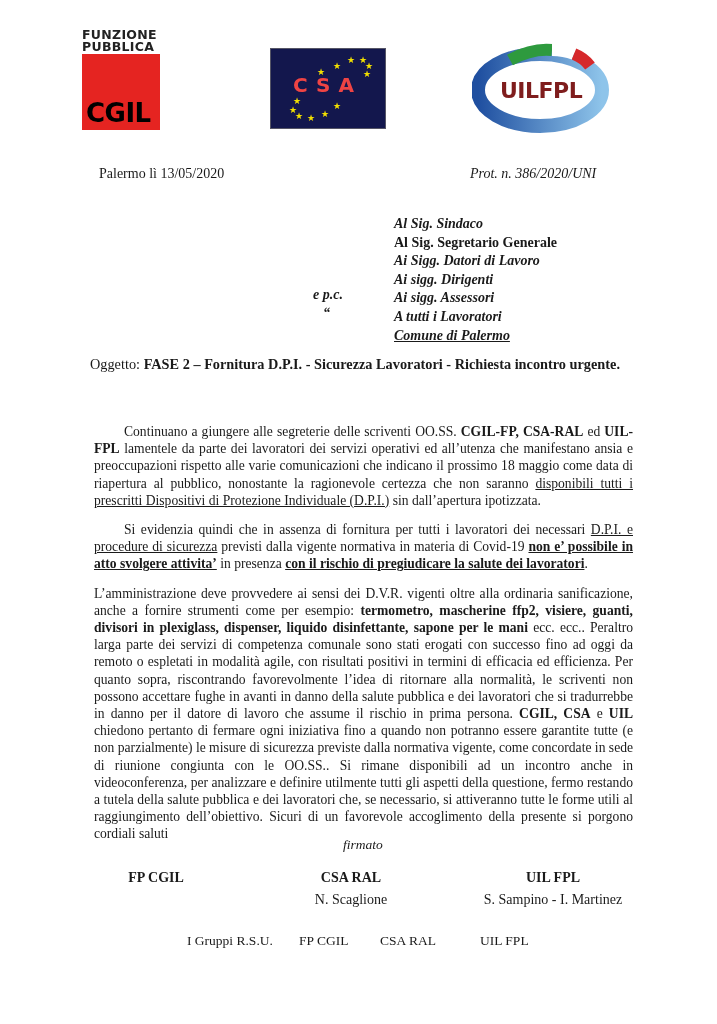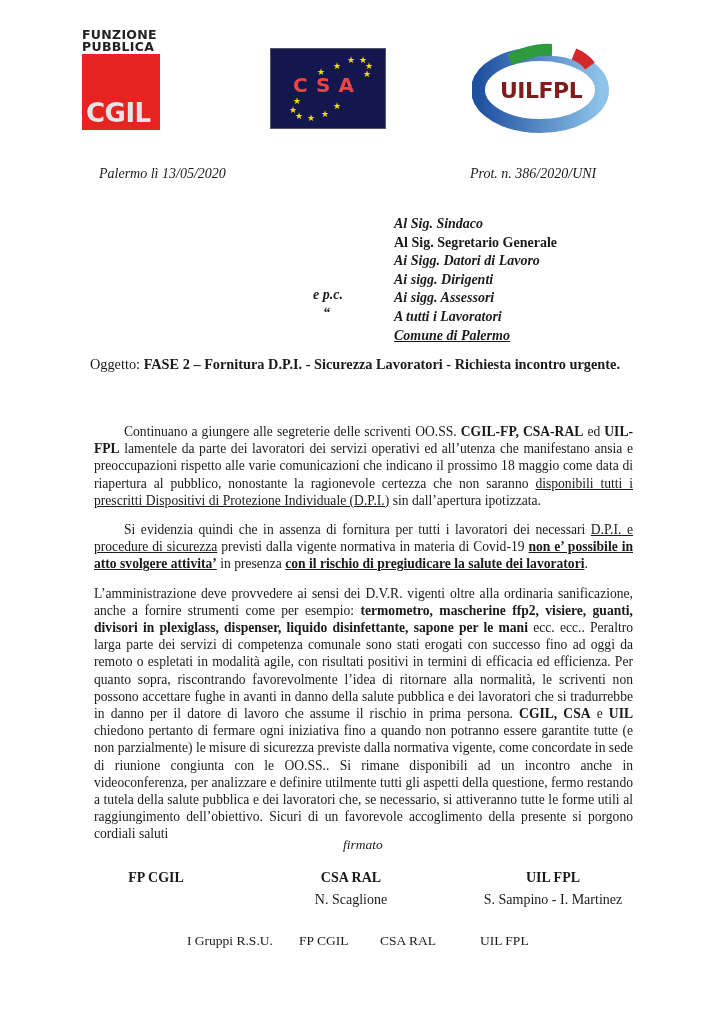--- a/index.html
+++ b/index.html
@@ -4,34 +4,34 @@
   <style>
     html, body { margin: 0; padding: 0; background: #ffffff; }
     body { width: 717px; height: 1024px; position: relative; overflow: hidden;
            font-family: "Liberation Serif", "DejaVu Serif", serif; color: #1a1a1a; }
     .abs { position: absolute; }
 
     
     .cgil-top { left: 82px; top: 29px; width: 78px; font-family: "DejaVu Sans", sans-serif;
                 font-weight: bold; font-size: 12.5px; line-height: 12px; color: #222; letter-spacing: 0.3px; }
     .cgil-box { left: 82px; top: 54px; width: 78px; height: 76px; background: #e52421; }
-    .cgil-box span { position: absolute; left: 4px; bottom: 2px; color: #e5e5e5; font-family: "DejaVu Sans", sans-serif;
+    .cgil-box span { position: absolute; left: 4px; bottom: 2px; color: #000000; font-family: "DejaVu Sans", sans-serif;
                      font-weight: bold; font-size: 26px; letter-spacing: -0.5px; }
 
     .csa-box { left: 270px; top: 48px; width: 114px; height: 79px; background: #13174d; border: 1px solid #556; }
     .csa-box .csa-text { position: absolute; left: 22px; top: 24px; color: #ef4444; font-family: "DejaVu Sans", sans-serif;
                          font-weight: bold; font-size: 20px; letter-spacing: 8px; }
     .csa-box svg { position: absolute; left: 0; top: 0; }
 
     .uil-logo { left: 472px; top: 38px; width: 140px; height: 100px; }
     .uil-text { position: absolute; left: 28px; top: 40px; font-family: "DejaVu Sans", sans-serif;
                 font-weight: bold; font-size: 22px; color: #7f1d1d; letter-spacing: -0.5px; }
 
     
-    .place-date { left: 99px; top: 166px; font-style: italic; font-size: 14px; }
+    .place-date { left: 99px; top: 166px; font-size: 14px; }
     .prot { left: 470px; top: 166px; font-style: italic; font-size: 14px; }
 
     .recipients { left: 394px; top: 215px; font-size: 14px; font-weight: bold; font-style: italic; line-height: 18.6px; }
     .recipients div { white-space: nowrap; }
     .recipients .plain { font-style: normal; }
     .recipients .u { text-decoration: underline; }
     .epc { left: 313px; top: 287px; font-size: 14px; font-weight: bold; font-style: italic; }
     .ditto { left: 323px; top: 305px; font-size: 14px; font-weight: bold; font-style: italic; }
 
     .subject { left: 90px; top: 356px; font-size: 14.3px; white-space: nowrap; }

